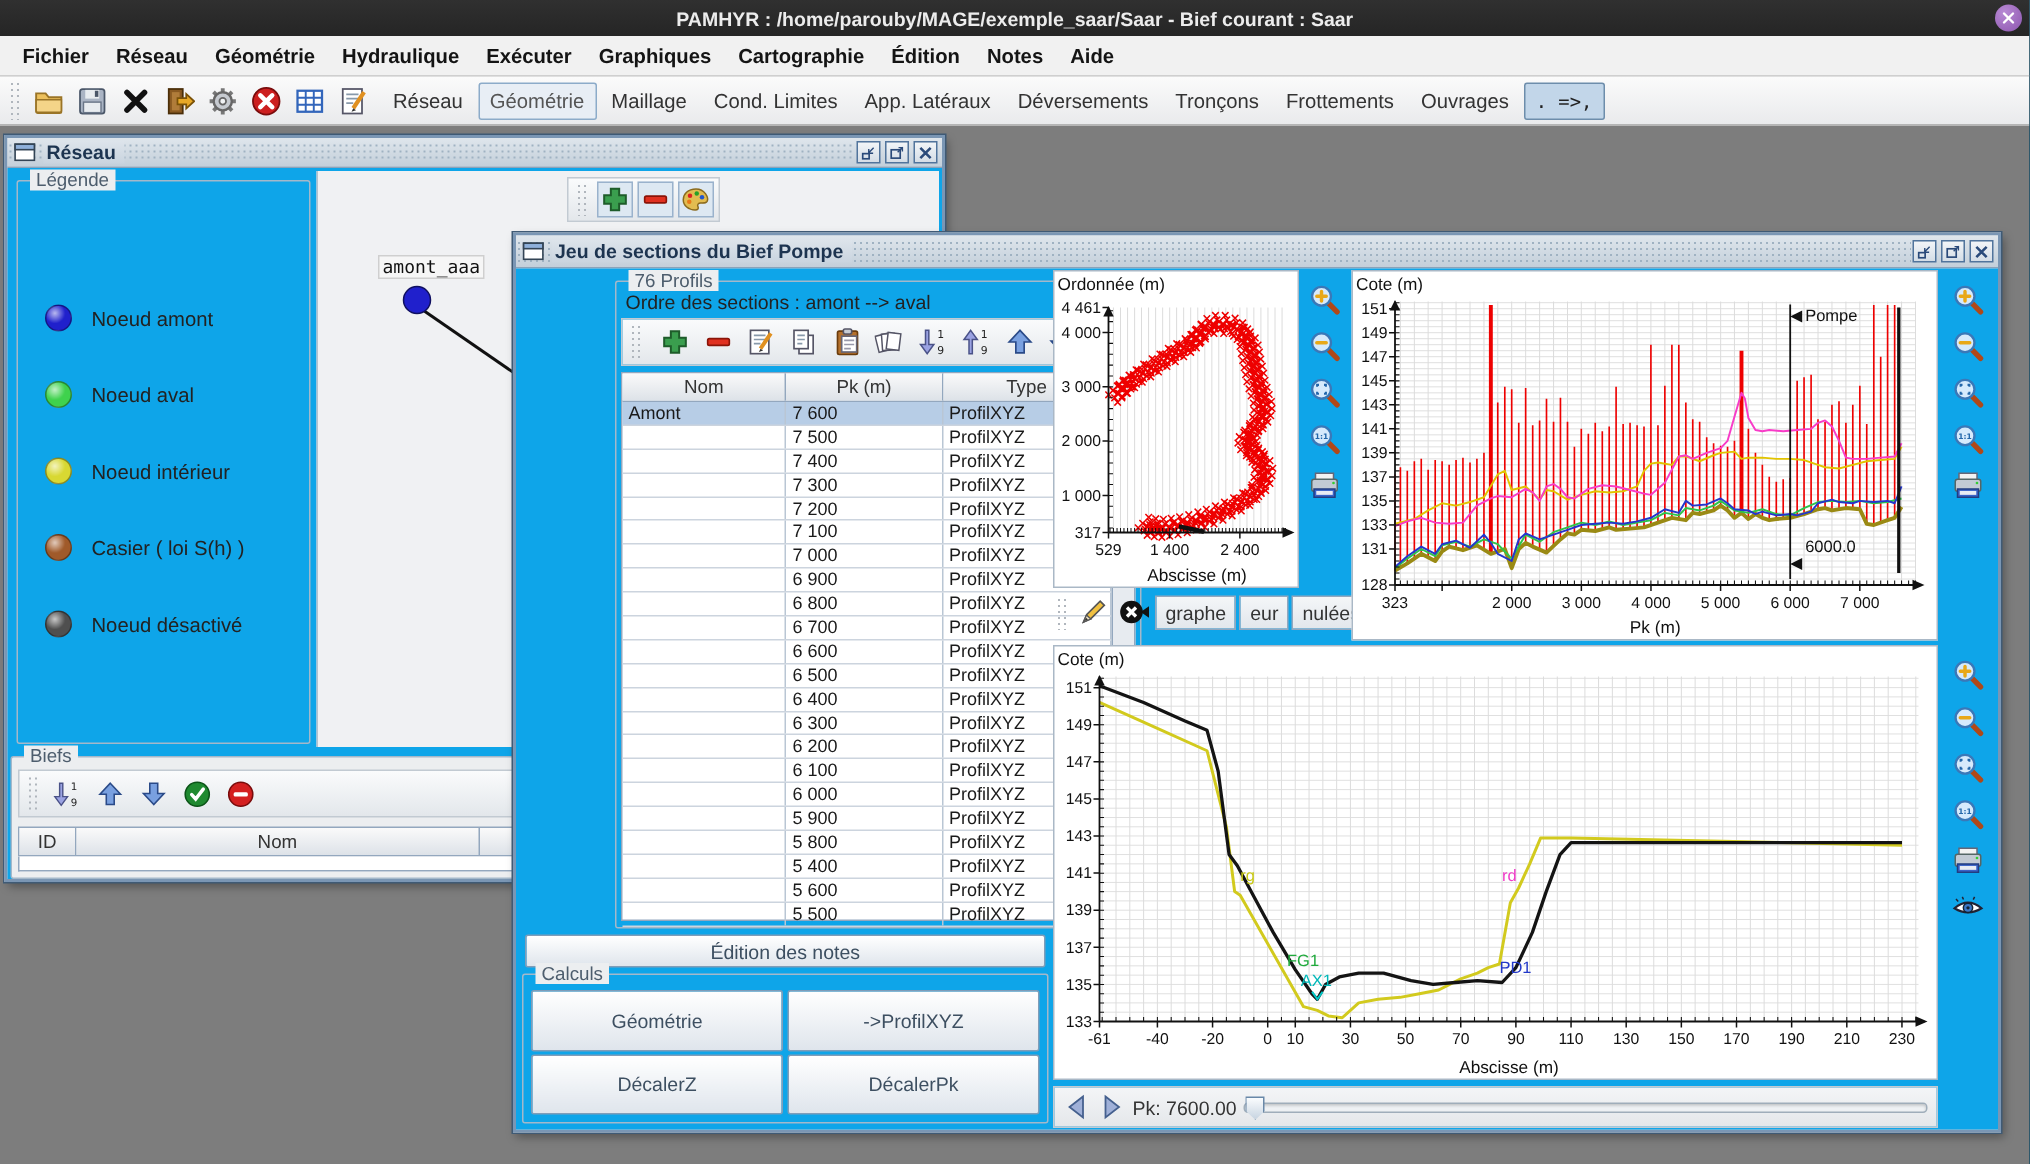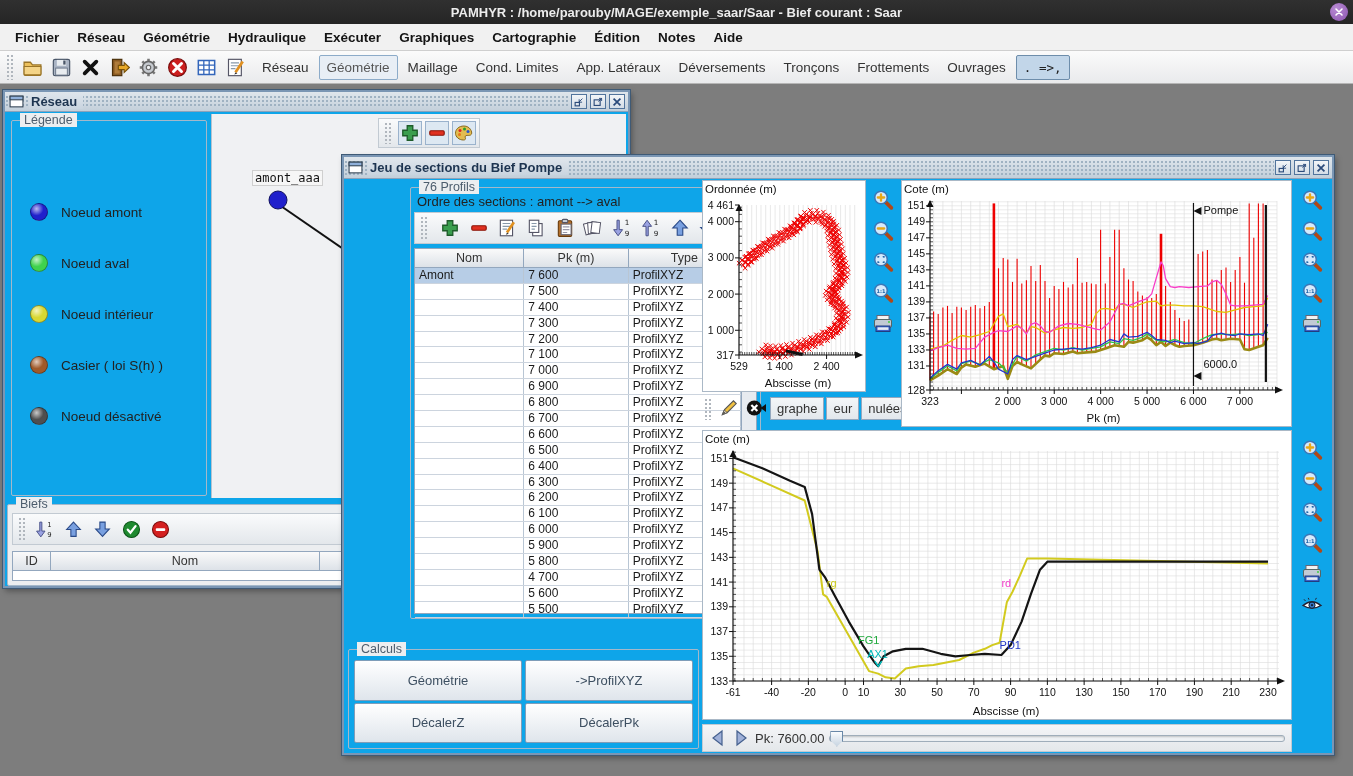--- a/index.html
+++ b/index.html
@@ -515,21 +515,21 @@
                   <div class="pcell" style="width: 105px;">5 900</div>
                   <div class="pcell" style="width: 113px;">ProfilXYZ</div>
                 </div>
                 <div class="prow">
                   <div class="pcell" style="width: 110px;"></div>
                   <div class="pcell" style="width: 105px;">5 800</div>
                   <div class="pcell" style="width: 113px;">ProfilXYZ</div>
                 </div>
                 <div class="prow">
                   <div class="pcell" style="width: 110px;"></div>
-                  <div class="pcell" style="width: 105px;">4 700</div>
+                  <div class="pcell" style="width: 105px;">5 400</div>
                   <div class="pcell" style="width: 113px;">ProfilXYZ</div>
                 </div>
                 <div class="prow">
                   <div class="pcell" style="width: 110px;"></div>
                   <div class="pcell" style="width: 105px;">5 600</div>
                   <div class="pcell" style="width: 113px;">ProfilXYZ</div>
                 </div>
                 <div class="prow">
                   <div class="pcell" style="width: 110px;"></div>
                   <div class="pcell" style="width: 105px;">5 500</div>
@@ -541,20 +541,21 @@
               <div class="sb-thumb" style="top:16px;height:58px;">
                   <i></i>
                   <i></i>
                   <i></i>
                 </div>
               <div class="sb-btn" style="bottom:0;">▼</div>
             </div>
           </div>
         </div>
 
+        <button class="btn" style="position:absolute;left:6px;top:444px;width:347px;height:22px;">Édition des notes</button>
 
         <div class="groupbox" style="left:4px;top:470px;width:351px;height:100px;">
           <span class="gb-label">Calculs</span>
           <div id="calcBtns" style="position:absolute;left:5px;top:10px;right:5px;bottom:5px;display:grid;grid-template-columns:1fr 1fr;gap:2px 3px;">
               <button class="btn">Géométrie</button>
               <button class="btn">-&gt;ProfilXYZ</button>
               <button class="btn">DécalerZ</button>
               <button class="btn">DécalerPk</button>
             </div>
         </div>

